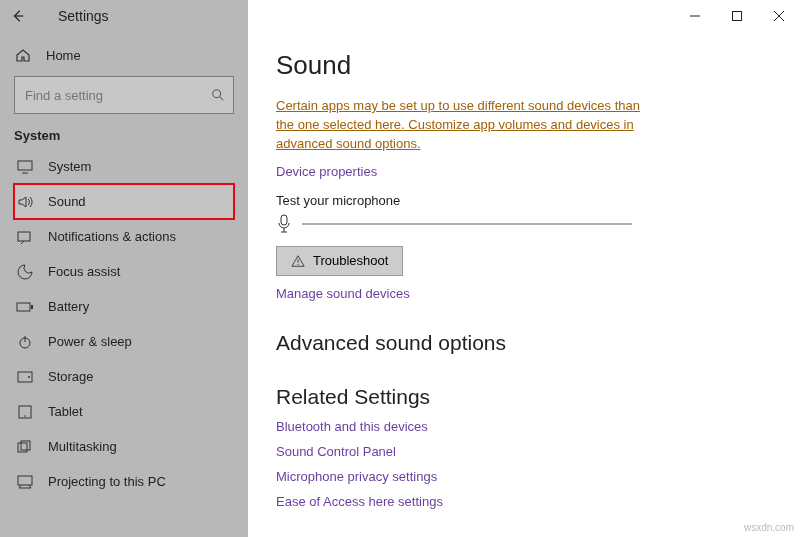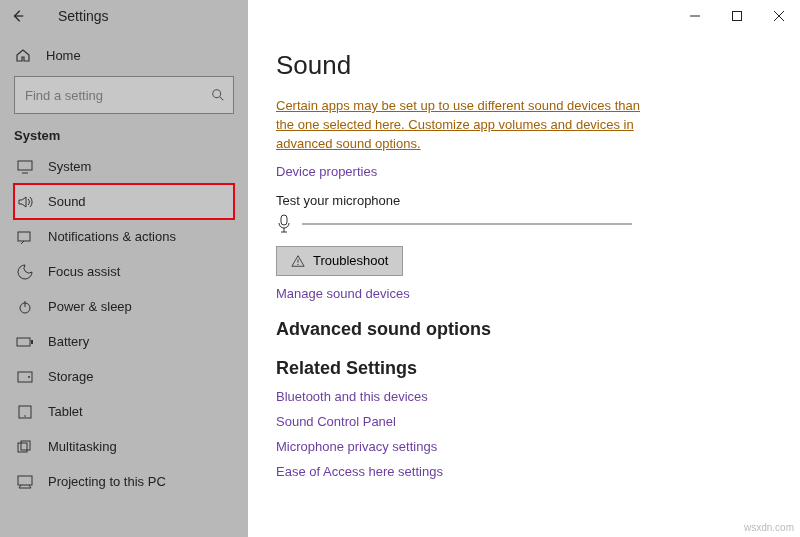--- a/index.html
+++ b/index.html
@@ -121,21 +121,21 @@
     height: 30px;
     padding: 0 14px;
     background: #ccc;
     border: 1px solid #999;
     cursor: pointer;
     display: inline-flex;
     align-items: center;
     gap: 8px;
     font-size: 13px;
   }
-  .section-h2 { font-size: 18px; font-weight: 700; margin: 18px 0 10px 0; }
+  .section-h2 { font-size: 21px; font-weight: 400; margin: 30px 0 10px 0; }
   .adv-row { display:flex; align-items:flex-start; gap:14px; }
   .adv-title { font-size: 13px; }
   .adv-sub { font-size: 12px; color: #707070; margin-top:2px; }
   .rel-links .link { display:block; margin-top:10px; }
   .watermark {
     position: absolute;
     bottom: 4px; right: 6px;
     font-size: 10px;
     color: #bbb;
   }
@@ -226,35 +226,35 @@
     <div class="nav-item">
       <span class="nav-icon">
           <svg width="16" height="16" viewBox="0 0 16 16">
             <path d="M8 1a7 7 0 107 7 5 5 0 01-7-7z" fill="none" stroke="#333"></path>
           </svg>
         </span>
       <span>Focus assist</span>
     </div>
     <div class="nav-item">
       <span class="nav-icon">
+          <svg width="18" height="12" viewBox="0 0 18 12">
+            <rect x="1" y="2" width="13" height="8" fill="none" stroke="#333"></rect>
+            <rect x="15" y="4" width="2" height="4" fill="#333"></rect>
+          </svg>
+        </span>
+      <span>Battery</span>
+    </div>
+    <div class="nav-item">
+      <span class="nav-icon">
           <svg width="16" height="16" viewBox="0 0 16 16">
             <circle cx="8" cy="9" r="5" fill="none" stroke="#333"></circle>
             <path d="M8 2v6" stroke="#333"></path>
           </svg>
         </span>
       <span>Power &amp; sleep</span>
-    </div>
-    <div class="nav-item">
-      <span class="nav-icon">
-          <svg width="18" height="12" viewBox="0 0 18 12">
-            <rect x="1" y="2" width="13" height="8" fill="none" stroke="#333"></rect>
-            <rect x="15" y="4" width="2" height="4" fill="#333"></rect>
-          </svg>
-        </span>
-      <span>Battery</span>
     </div>
     <div class="nav-item">
       <span class="nav-icon">
           <svg width="16" height="12" viewBox="0 0 16 12">
             <rect x="1" y="1" width="14" height="10" fill="none" stroke="#333"></rect>
             <circle cx="12" cy="6" r="1" fill="#333"></circle>
           </svg>
         </span>
       <span>Storage</span>
     </div>

